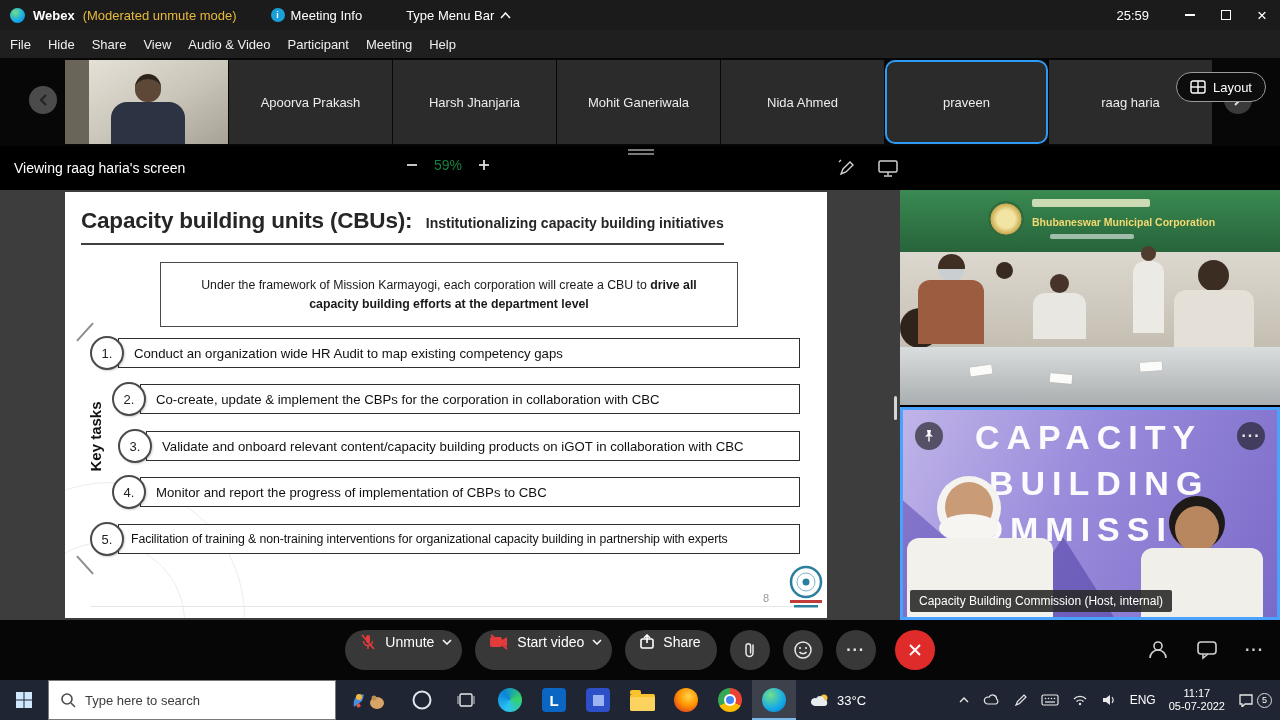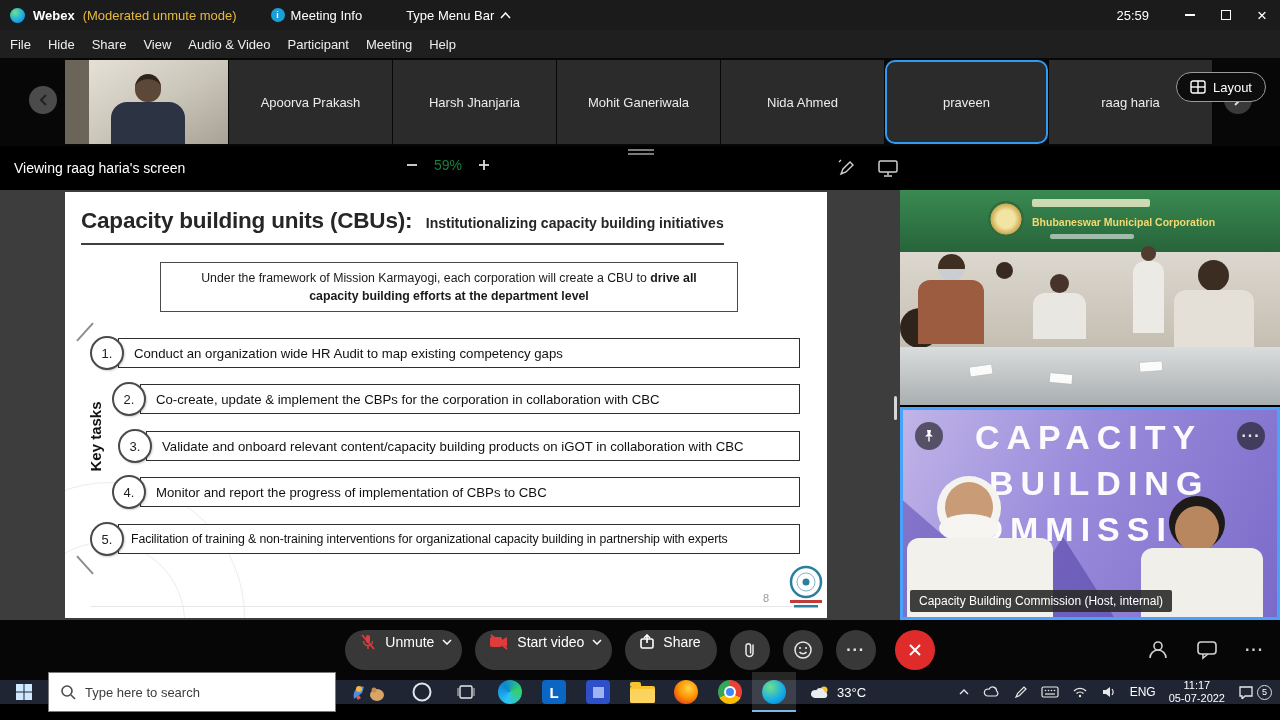--- a/index.html
+++ b/index.html
@@ -48,21 +48,21 @@
   
   .stage{position:absolute;top:190px;left:0;width:900px;height:430px;background:#3d3d3d}
   .stage-scroll{position:absolute;right:3px;top:206px;width:3px;height:24px;border-radius:2px;background:#d6d6d6}
   .slide{position:absolute;left:65px;top:2px;width:762px;height:426px;background:#fff;overflow:hidden;color:#1a1a1a}
   .swirl{position:absolute;border:1px solid #ececec;border-radius:50%}
   .sw1{left:-90px;top:290px;width:270px;height:270px}
   .sw2{left:-40px;top:350px;width:160px;height:160px}
   .slide-title{position:absolute;left:16px;top:16px;display:inline-block;white-space:nowrap;border-bottom:2px solid #3f3f3f;padding-bottom:9px}
   .st-main{font-size:22.5px;font-weight:bold;color:#262626;letter-spacing:-0.2px}
   .st-sub{font-size:14px;font-weight:bold;color:#262626;margin-left:9px}
-  .framework{position:absolute;left:95px;top:70px;width:578px;height:50px;border:1px solid #4a4a4a;display:flex;align-items:center;justify-content:center;text-align:center;font-size:12.3px;line-height:1.5;padding:0 28px}
+  .framework{position:absolute;left:95px;top:70px;width:578px;height:65px;border:1px solid #4a4a4a;display:flex;align-items:center;justify-content:center;text-align:center;font-size:12.3px;line-height:1.5;padding:0 28px}
   .task{position:absolute;display:flex;align-items:center}
   .tnum{width:34px;height:34px;border:2px solid #4a4a4a;border-radius:50%;background:#fff;display:flex;align-items:center;justify-content:center;font-size:13px;color:#222;z-index:2;flex:none;box-shadow:1px 1px 2px rgba(0,0,0,.18)}
   .tbox{height:30px;border:1px solid #2f2f2f;background:#fff;display:flex;align-items:center;padding-left:15px;font-size:13.2px;color:#111;margin-left:-6px;flex:1;white-space:nowrap;overflow:hidden}
   .t5 .tbox{font-size:12.3px;padding-left:12px;letter-spacing:-0.1px}
   .keytasks{position:absolute;left:-25px;top:236px;width:110px;text-align:center;transform:rotate(-90deg);font-weight:bold;font-size:15px;color:#111}
   .tick{position:absolute;width:24px;border-top:2px solid #8d8d8d}
   .tick1{left:8px;top:139px;transform:rotate(-48deg)}
   .tick2{left:8px;top:372px;transform:rotate(48deg)}
   .nextline{position:absolute;left:25px;top:414px;width:710px;border-top:1px solid #e6e6e6}
   .pagenum{position:absolute;left:698px;top:400px;font-size:11px;color:#999}
@@ -90,21 +90,21 @@
 
   
   .controls{position:absolute;top:620px;left:0;width:1280px;height:60px;background:#060606;display:flex;align-items:center;justify-content:center;gap:13px}
   .pill{height:40px;border-radius:20px;background:#383838;display:flex;align-items:center;gap:8px;padding:0 10px 17px 14px;color:#fff;font-size:14px}
   .circ{width:40px;height:40px;border-radius:50%;background:#383838;display:flex;align-items:center;justify-content:center;color:#eee}
   .circ.leave{background:#e02b2b;margin-left:6px}
   .dots{font-size:16px;font-weight:bold;letter-spacing:1px;color:#e8e8e8}
   .right-controls{position:absolute;right:16px;top:630px;height:40px;display:flex;align-items:center;gap:27px}
 
   
-  .taskbar{position:absolute;top:680px;left:0;width:1280px;height:24px;background:#1f2532;display:flex;align-items:center;color:#fff}
+  .taskbar{position:absolute;top:680px;left:0;width:1280px;height:40px;background:#1f2532;display:flex;align-items:center;color:#fff}
   .tb-start{width:48px;height:40px;display:flex;align-items:center;justify-content:center}
   .tb-search{width:288px;height:40px;background:#fff;border:1px solid #7a7a7a;display:flex;align-items:center;gap:9px;padding-left:11px}
   .tb-search input{border:none;outline:none;background:transparent;font-size:13px;color:#333;width:230px;font-family:"Liberation Sans",sans-serif}
   .tb-search input::placeholder{color:#3c3c3c;opacity:1}
   .slot{height:40px;display:flex;align-items:center;justify-content:center}
   .w44{width:44px}.w64{width:64px}
   .appglyph{width:24px;height:24px;border-radius:50%}
   .edge{background:conic-gradient(from 200deg,#2bc3f3,#0a84d8,#35d06a,#2bc3f3)}
   .ffox{background:radial-gradient(circle at 60% 35%,#ffd54a,#ff9400 45%,#e0491f 80%)}
   .wbx{background:radial-gradient(circle at 35% 30%,#6fe08a,#14a9e8 60%,#0b77c8)}

